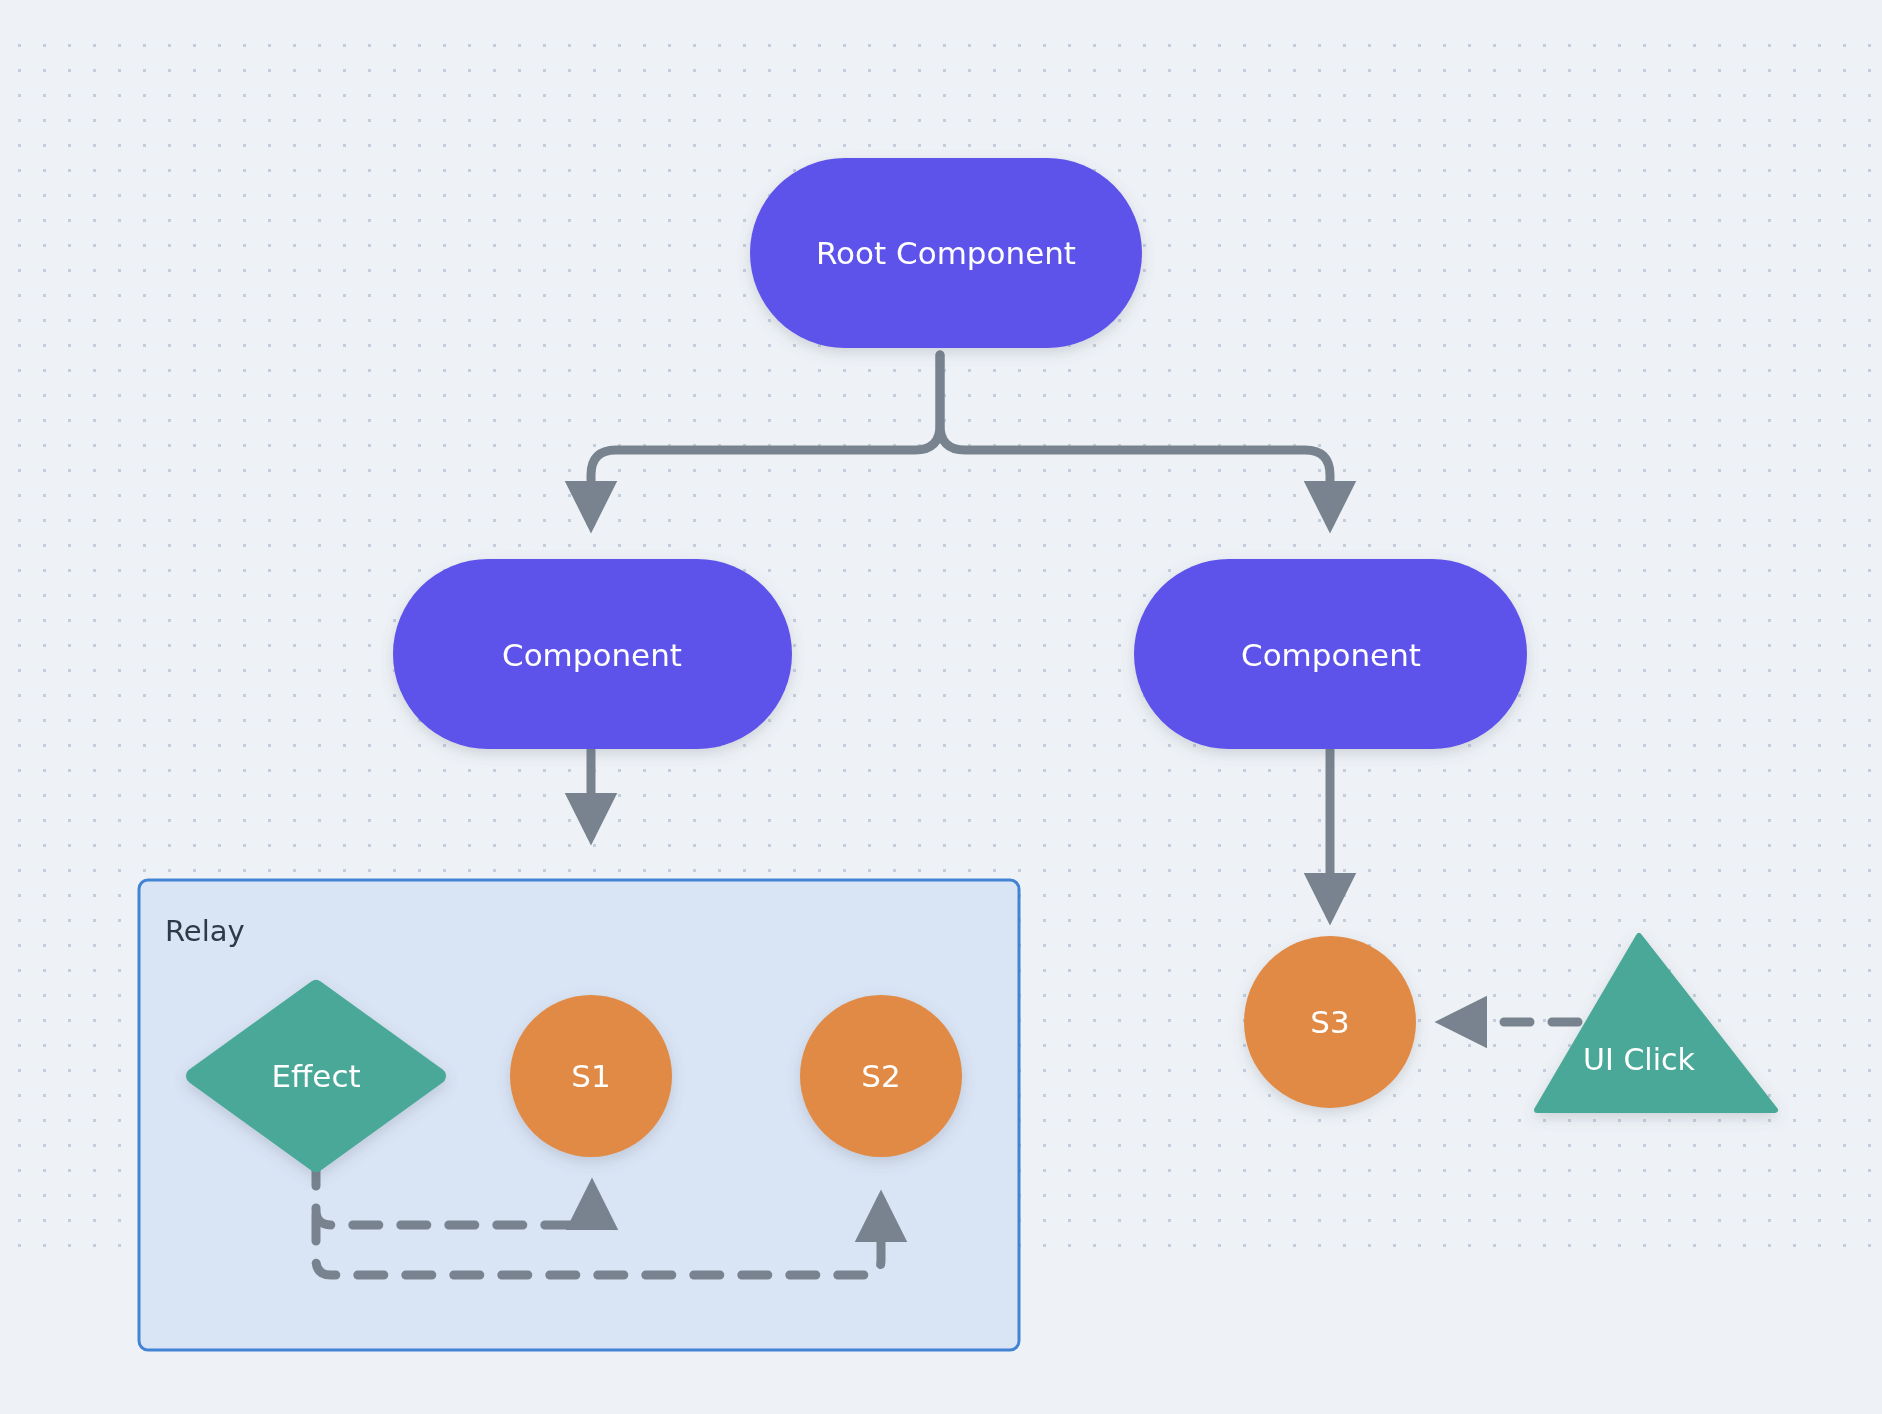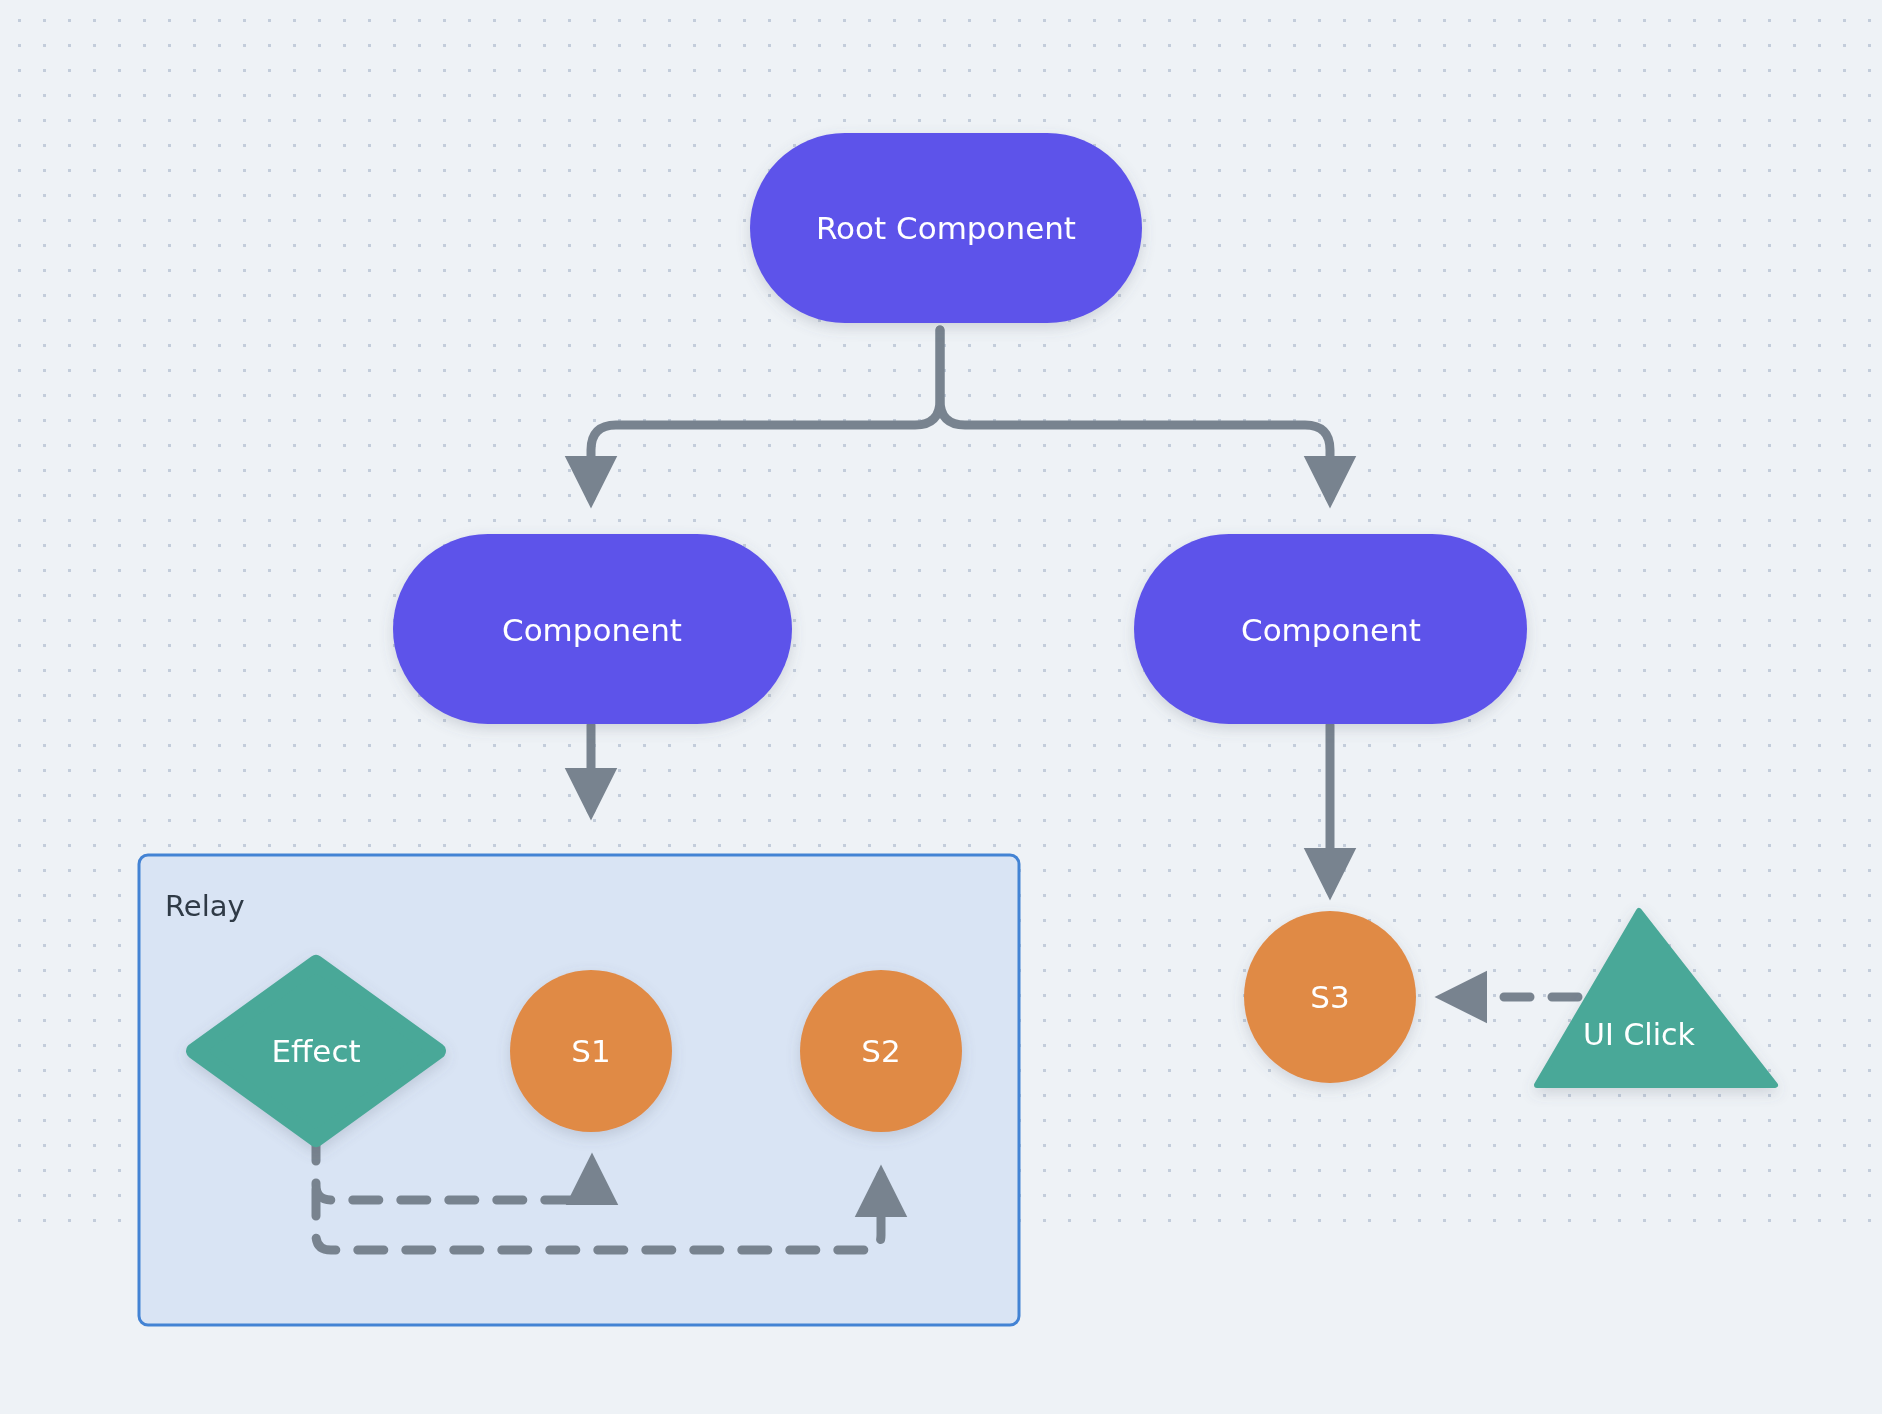--- a/index.html
+++ b/index.html
@@ -14,20 +14,21 @@
     overflow: hidden;
   }
   #canvas {
     position: relative;
     width: 1882px;
     height: 1227px;
     background-color: #eef2f6;
     background-image: radial-gradient(circle, #c3cddb 1.6px, rgba(0,0,0,0) 1.7px);
     background-size: 25px 25px;
     background-position: 7px 8px;
+    margin-top: 25px;
   }
   #diagram {
     position: absolute;
     inset: 0;
     width: 1882px;
     height: 1414px;
     display: block;
   }
   .node-label {
     font-family: "DejaVu Sans", "Liberation Sans", sans-serif;

